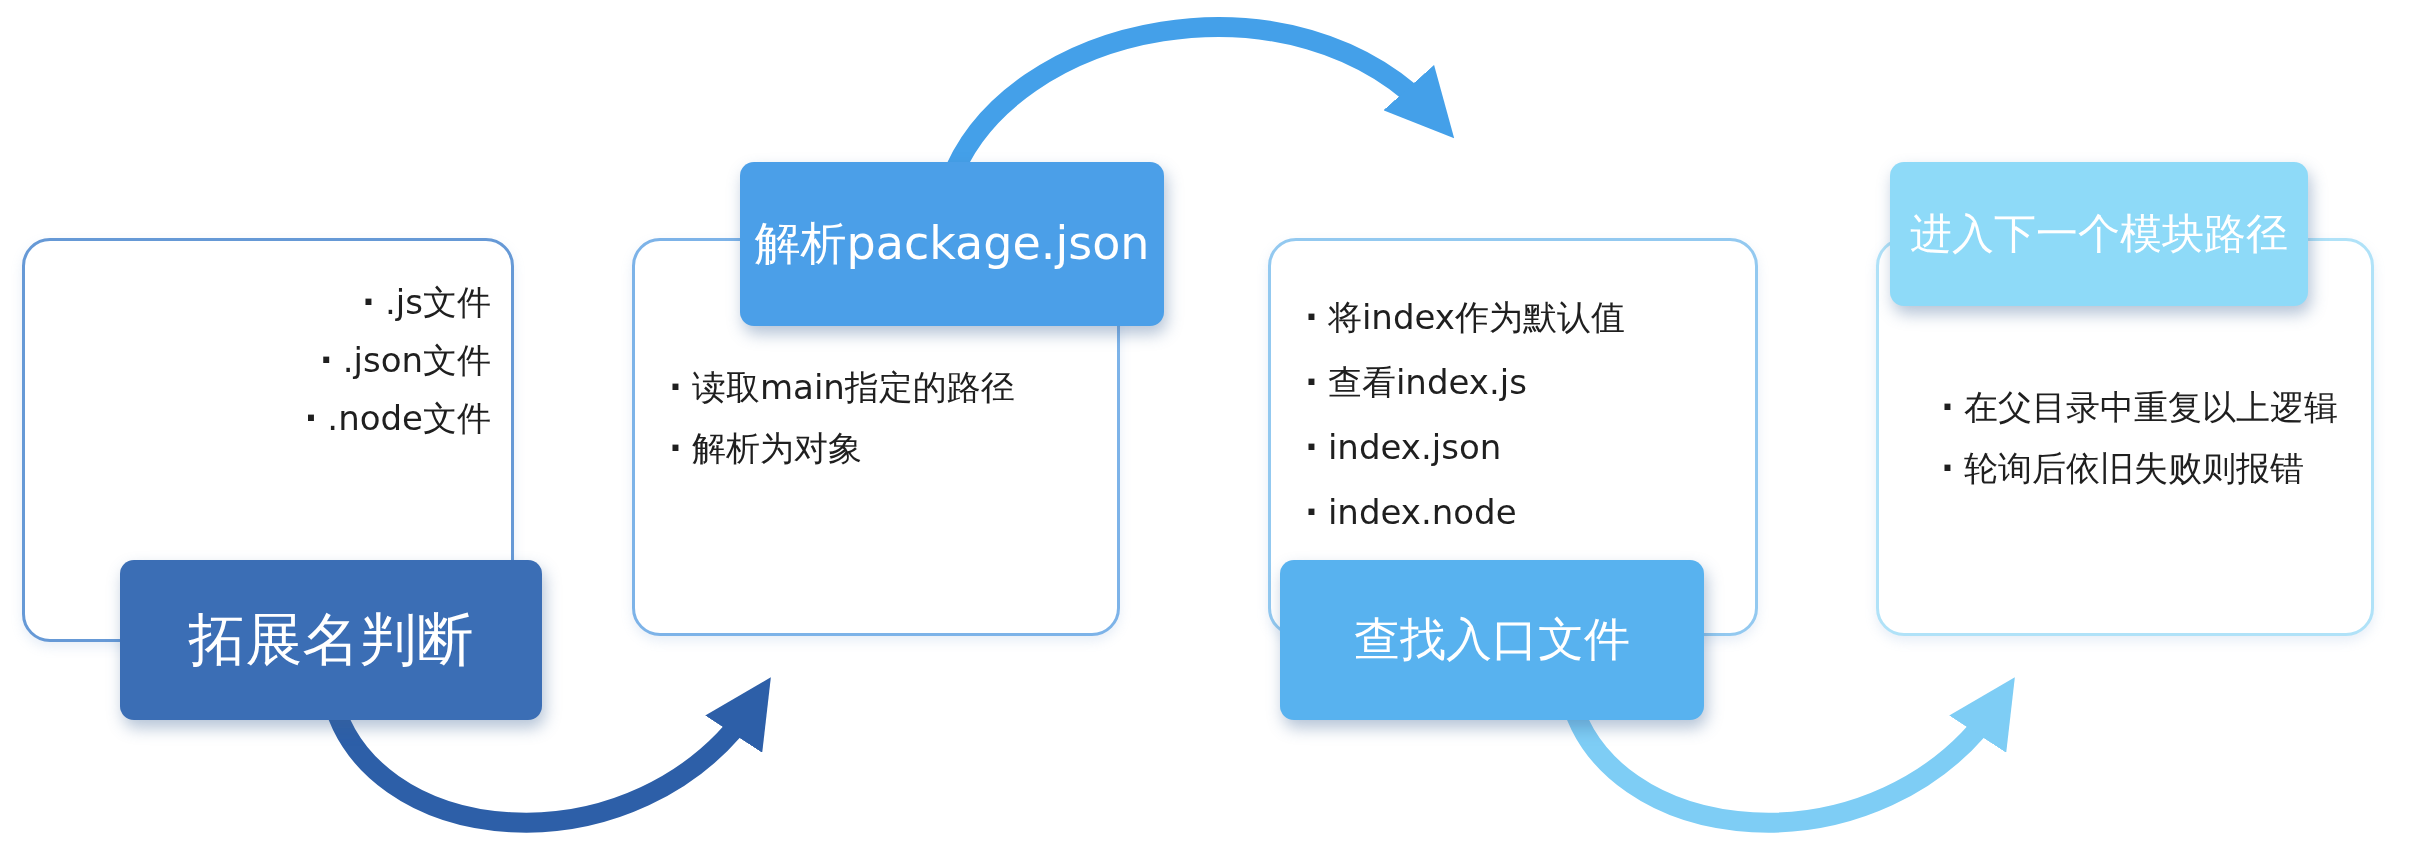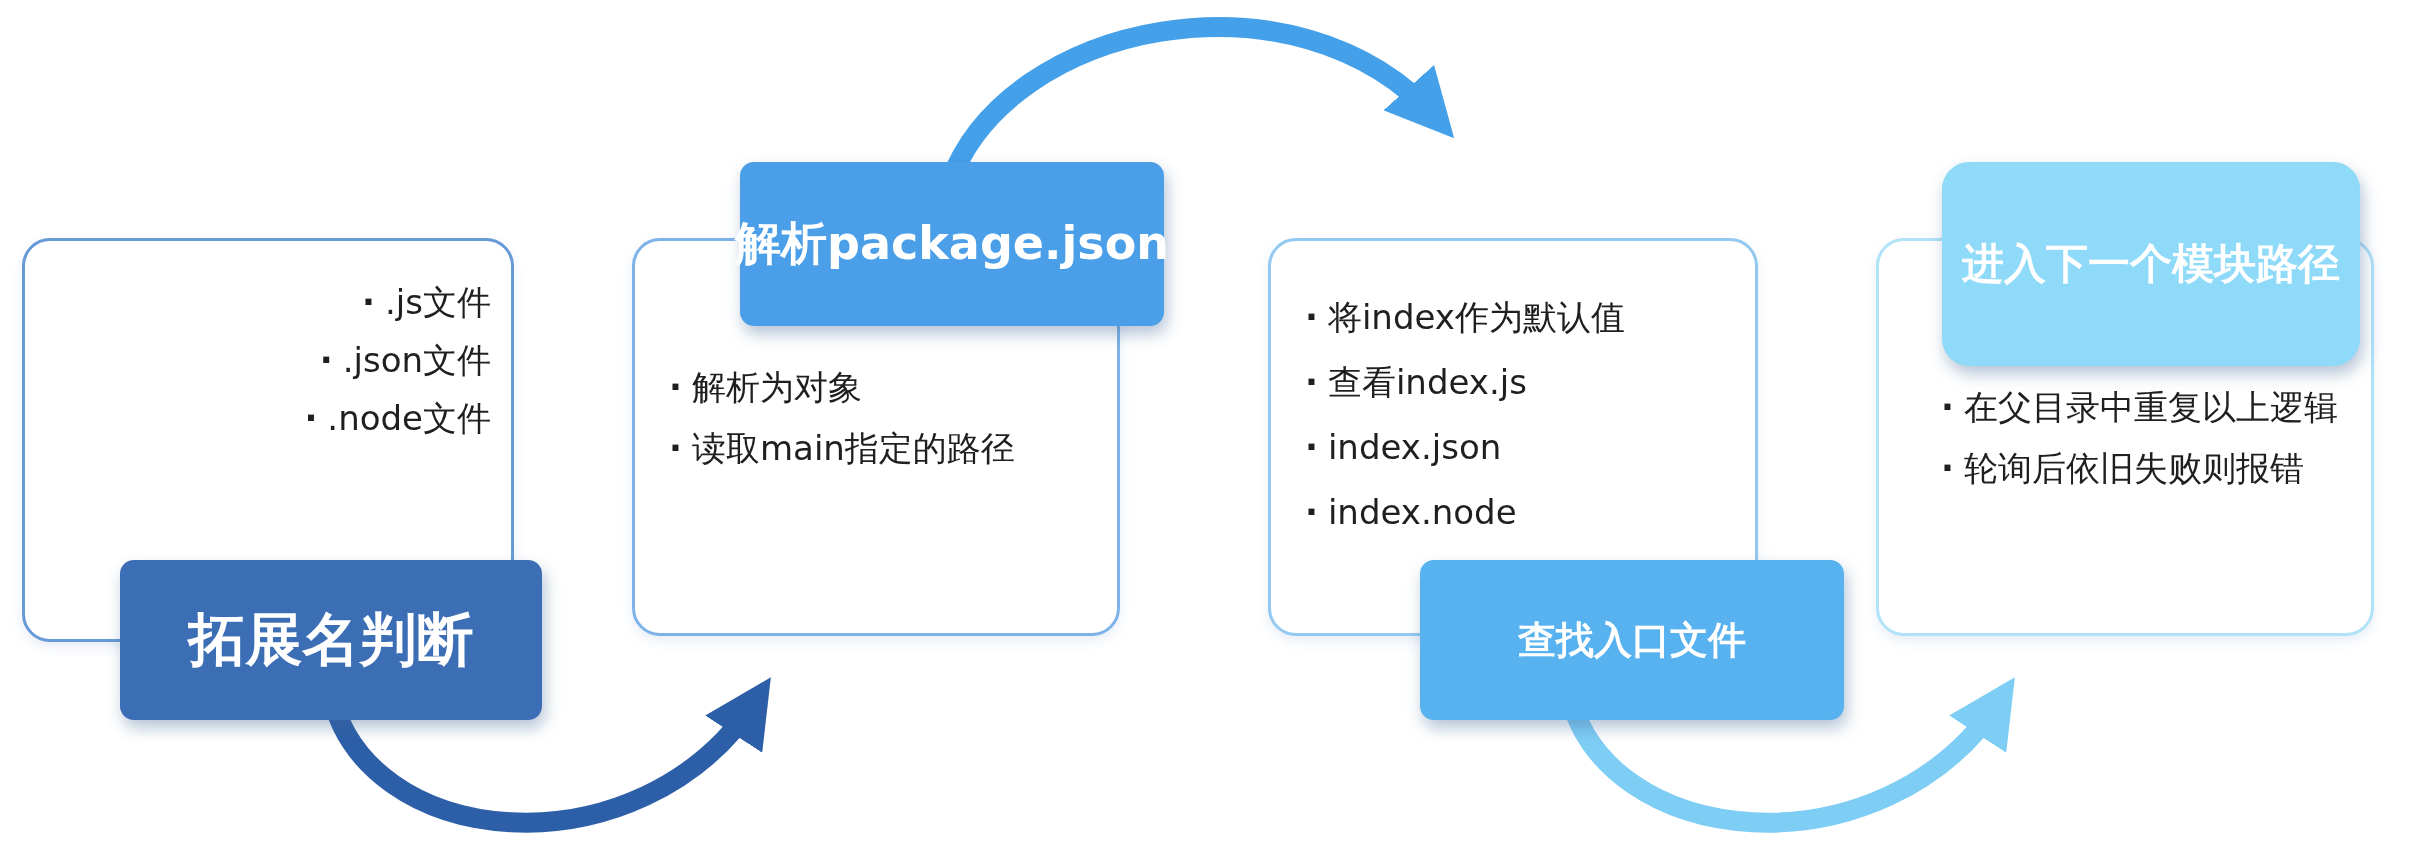--- a/index.html
+++ b/index.html
@@ -65,29 +65,29 @@
     font-weight: bold;
     margin-right: 10px;
   }
 
   .label {
     position: absolute;
     display: flex;
     align-items: center;
     justify-content: center;
     color: var(--labelText);
-    font-weight: bold;
+    font-weight: normal;
     border-radius: 14px;
     box-shadow: 3px 8px 16px rgba(60, 100, 150, 0.38);
     white-space: nowrap;
   }
   .label-1 { left: 120px;  top: 560px; width: 422px; height: 160px; background: var(--step1); font-size: 57px; }
   .label-2 { left: 740px;  top: 162px; width: 424px; height: 164px; background: var(--step2); font-size: 46px; }
-  .label-3 { left: 1420px; top: 560px; width: 424px; height: 160px; background: var(--step3); font-size: 38px; }
-  .label-4 { left: 1942px; top: 162px; width: 418px; height: 204px; background: var(--step4); font-size: 42px; border-radius: 27px; }
+  .label-3 { left: 1280px; top: 560px; width: 424px; height: 160px; background: var(--step3); font-size: 46px; }
+  .label-4 { left: 1890px; top: 162px; width: 418px; height: 144px; background: var(--step4); font-size: 42px; }
 </style>
 </head>
 <body>
 
 <div class="canvas">
 
   <svg class="arrows" viewBox="0 0 2410 866" xmlns="http://www.w3.org/2000/svg">
     <defs>
       <marker id="head1" viewBox="0 0 10 10" refX="6" refY="5" markerWidth="3.4" markerHeight="3.4" orient="auto">
         <path d="M0,0 L10,5 L0,10 Z" class="head-1"></path>
@@ -114,24 +114,24 @@
       </div>
       <div class="item">
         <span class="dot">·</span><span>.node文件</span>
       </div>
     </div>
   </div>
 
   <div class="panel panel-2">
     <div class="items">
       <div class="item">
-        <span class="dot">·</span><span>解析为对象</span>
+        <span class="dot">·</span><span>读取main指定的路径</span>
       </div>
       <div class="item">
-        <span class="dot">·</span><span>读取main指定的路径</span>
+        <span class="dot">·</span><span>解析为对象</span>
       </div>
     </div>
   </div>
 
   <div class="panel panel-3">
     <div class="items">
       <div class="item">
         <span class="dot">·</span><span>将index作为默认值</span>
       </div>
       <div class="item">

